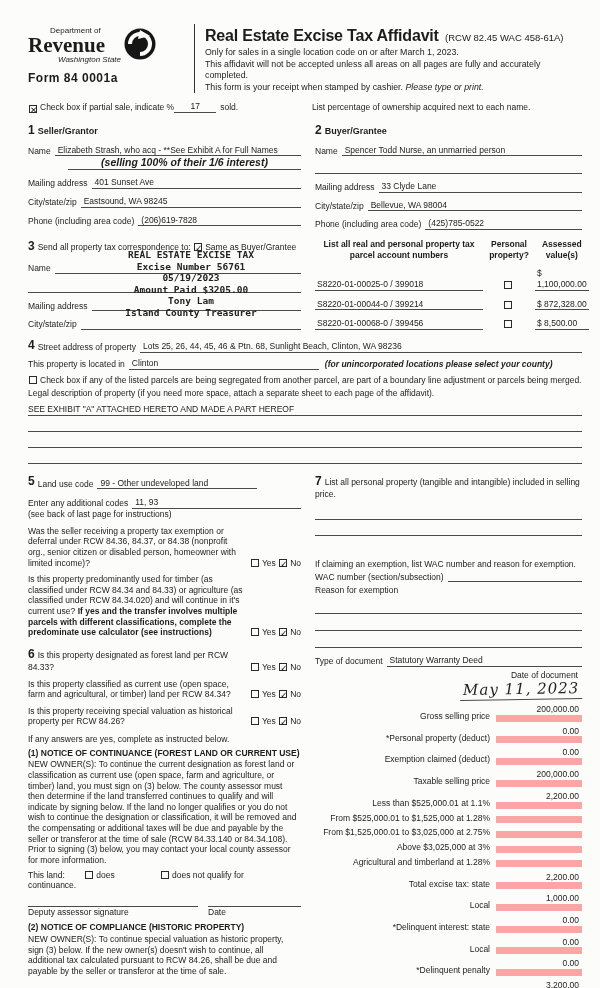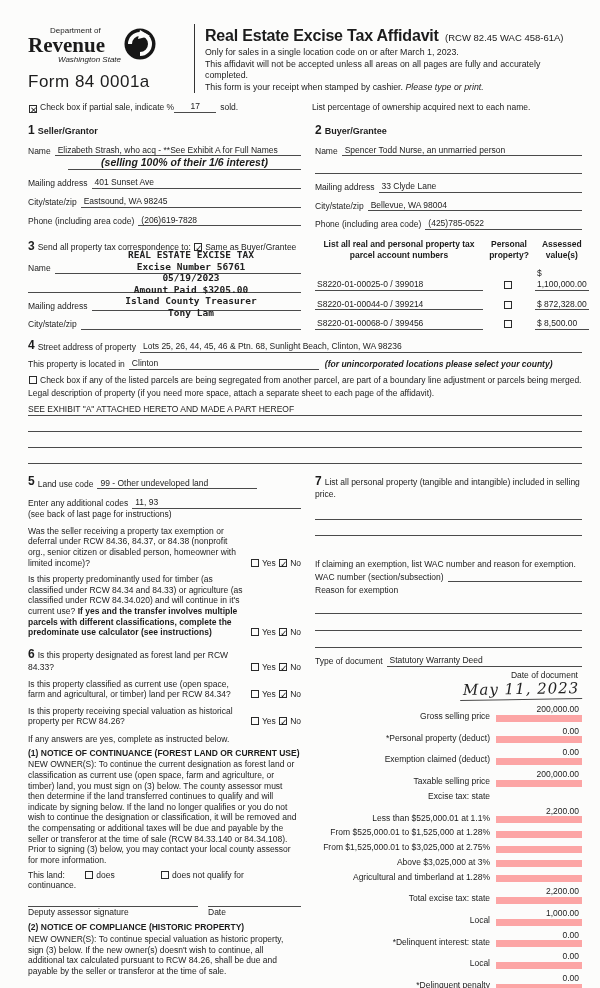--- a/index.html
+++ b/index.html
@@ -10,21 +10,21 @@
 
   
   .hdr { display:flex; }
   .logo-block { width:160px; flex:0 0 160px; padding-top:2px; }
   .logo-row { display:flex; align-items:center; }
   .brand { text-align:left; }
   .brand-small { font-size:8px; margin-left:22px; }
   .brand-big { font-family:"Liberation Serif", serif; font-weight:bold; font-size:21px; line-height:0.9; }
   .brand-state { font-size:8px; font-style:italic; margin-left:30px; }
   .logo-icon { margin-left:2px; }
-  .form-no { font-weight:normal; font-size:17px; margin-top:6px; letter-spacing:0.5px; }
+  .form-no { font-weight:bold; font-size:12px; margin-top:6px; letter-spacing:0.5px; }
   .hdr-div { border-left:1.5px solid #333; margin:0 10px 0 6px; }
   .title-block { flex:1; padding-top:2px; }
   .title { font-size:16px; font-weight:bold; letter-spacing:-0.2px; display:inline; }
   .title-rcw { font-size:9.5px; display:inline; margin-left:4px; }
   .hnote { font-size:8.8px; margin-top:1px; }
   .it { font-style:italic; }
 
   
   .cb { display:inline-block; width:8px; height:8px; border:1px solid #2a2a2a; font-size:8.5px;
         line-height:8px; text-align:center; vertical-align:-1px; margin:0 3px 0 1px;
@@ -181,22 +181,22 @@
         </div>
       <div class="frow" style="margin-top:8px;">
           <span class="flabel">City/state/zip</span>
           <span class="fval"></span>
         </div>
       <div class="stamp">
         <div>REAL ESTATE EXCISE TAX</div>
         <div>Excise Number 56761</div>
         <div>05/19/2023</div>
         <div>Amount Paid $3205.00</div>
+        <div>Tony Lam</div>
         <div>Island County Treasurer</div>
-        <div>Tony Lam</div>
       </div>
     </div>
     <div class="col-r">
       <div class="ptable-head">
         <div class="pt-c1">
             <div>List all real and personal property tax</div>
             <div>parcel account numbers</div>
           </div>
         <div class="pt-c2">
             <div>Personal</div>
@@ -360,24 +360,20 @@
             <span class="taxval">0.00</span>
           </div>
         <div class="taxrow">
             <span class="taxlabel">Exemption claimed (deduct)</span>
             <span class="taxval">0.00</span>
           </div>
         <div class="taxrow">
             <span class="taxlabel">Taxable selling price</span>
             <span class="taxval">200,000.00</span>
           </div>
-        <div class="taxrow noline">
-            <span class="taxlabel">Excise tax: state</span>
-            <span class="taxval"></span>
-          </div>
         <div class="taxrow">
             <span class="taxlabel">Less than $525,000.01 at 1.1%</span>
             <span class="taxval">2,200.00</span>
           </div>
         <div class="taxrow">
             <span class="taxlabel">From $525,000.01 to $1,525,000 at 1.28%</span>
             <span class="taxval"></span>
           </div>
         <div class="taxrow">
             <span class="taxlabel">From $1,525,000.01 to $3,025,000 at 2.75%</span>

